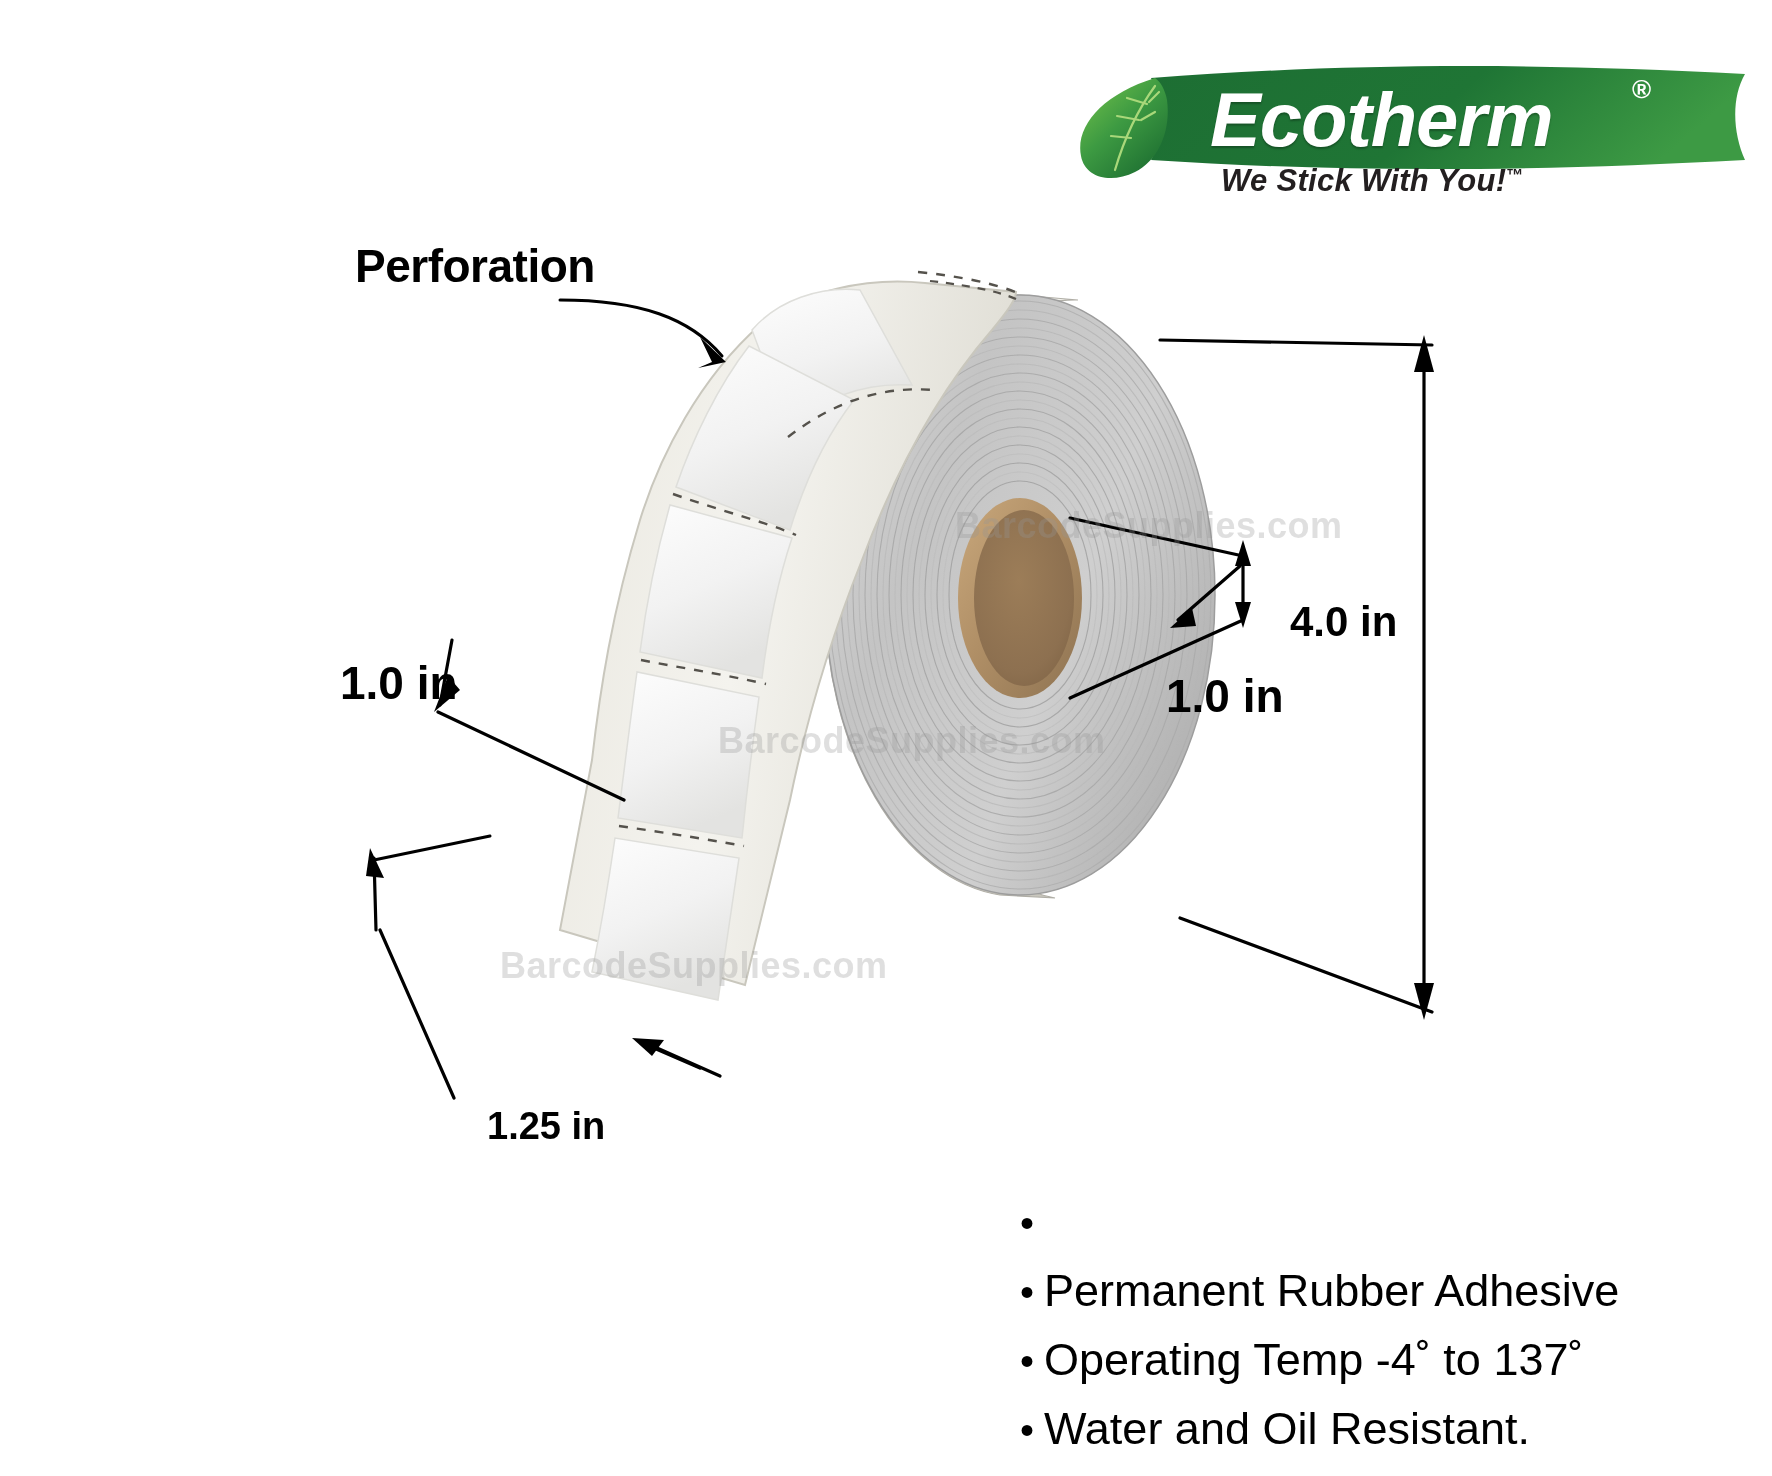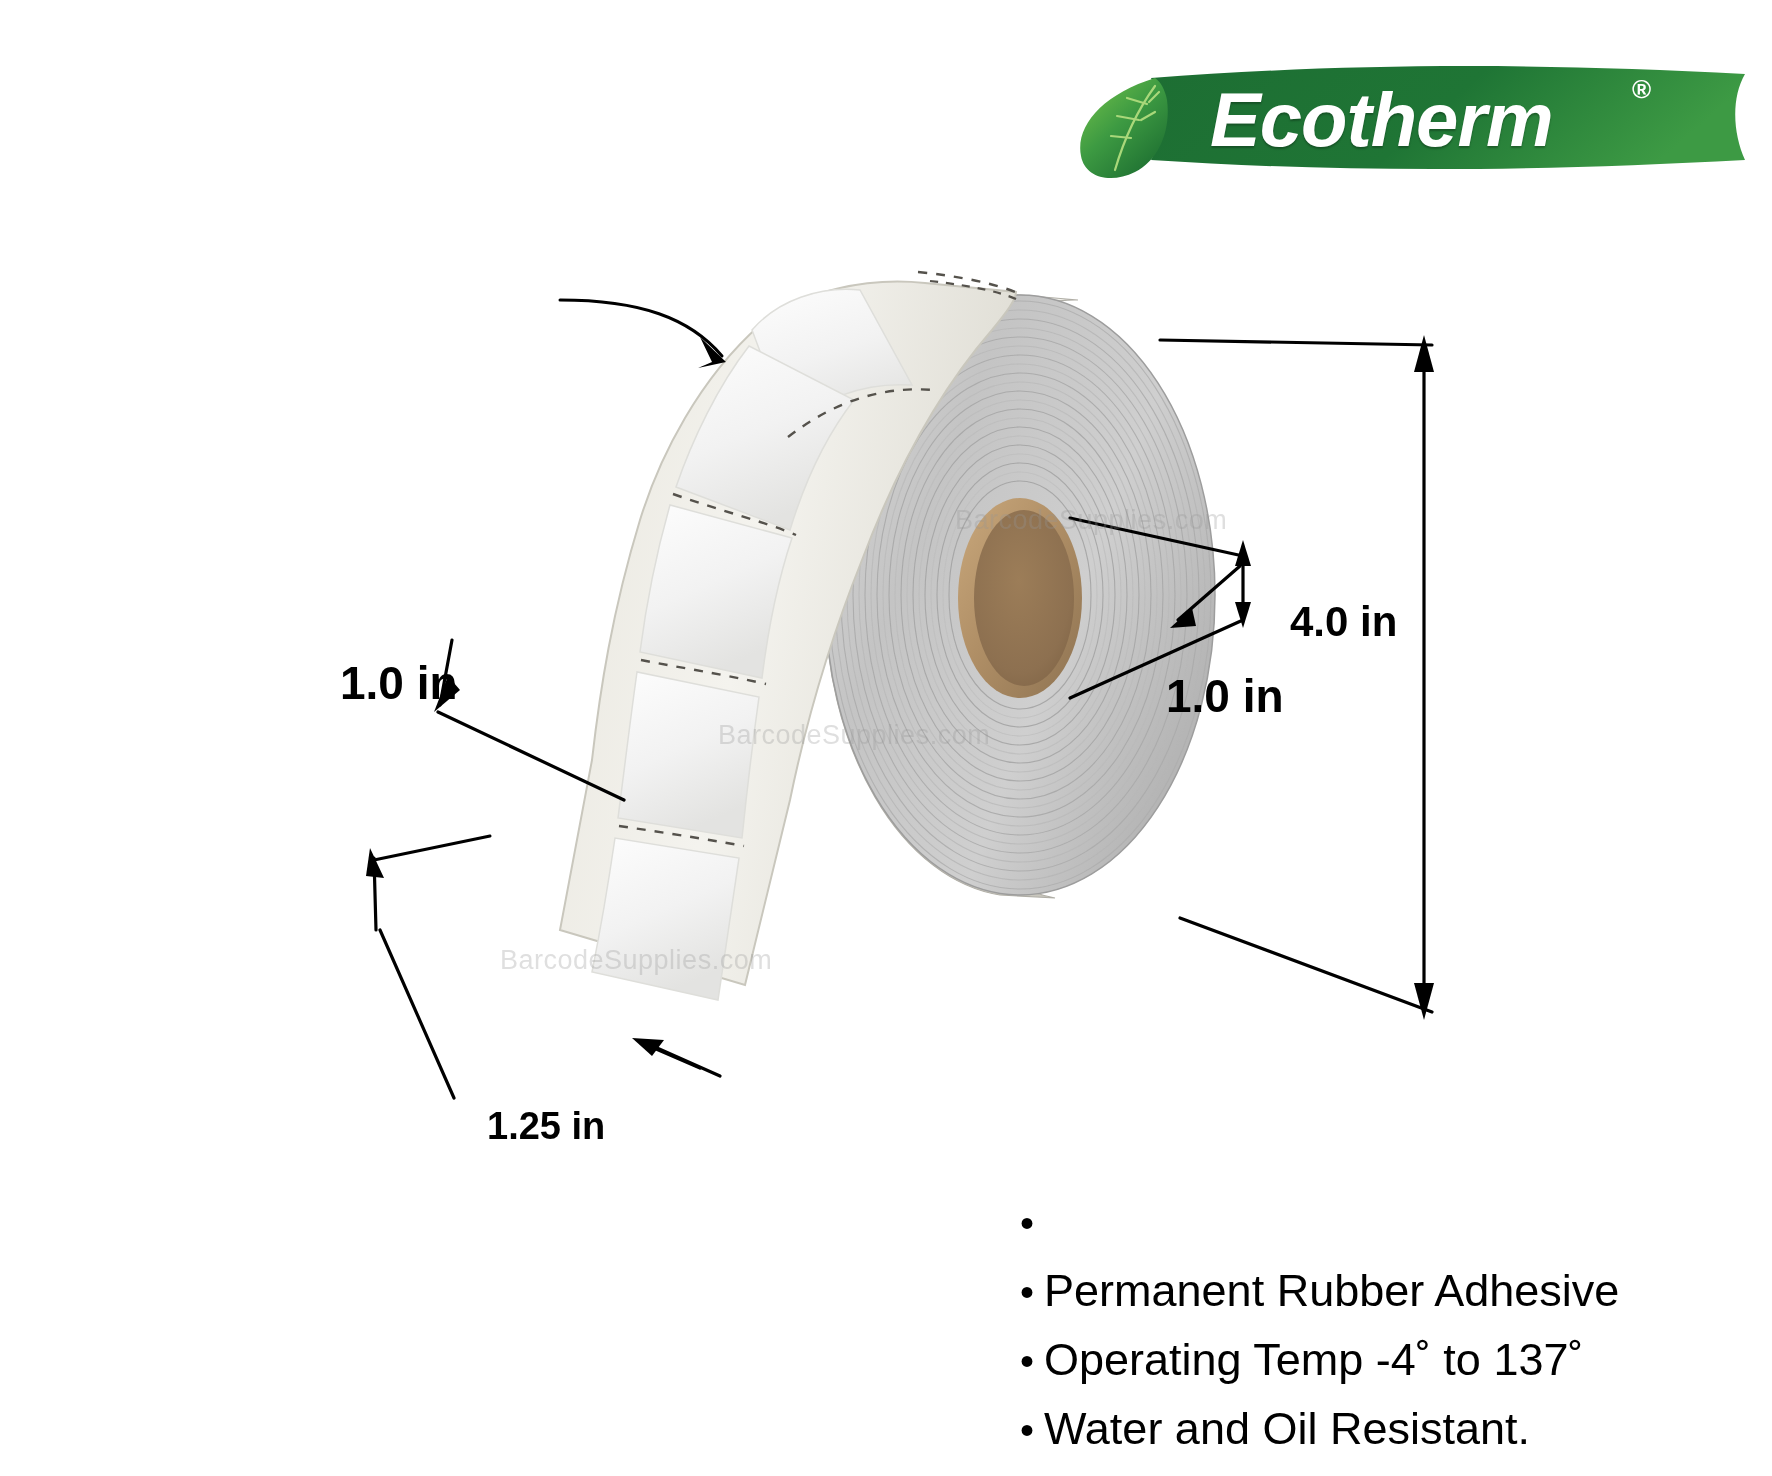--- a/index.html
+++ b/index.html
@@ -139,22 +139,22 @@
   }
   .feature-bullet {
     font-size: 40px;
     margin-right: 10px;
     line-height: 67px;
   }
 
   
   .watermark {
     position: absolute;
-    font-size: 27px;
-    font-weight: normal;
+    font-size: 36px;
+    font-weight: bold;
     color: rgba(150,150,150,0.30);
     white-space: nowrap;
     letter-spacing: 0.5px;
     pointer-events: none;
   }
   #watermark-1 { left: 955px; top: 505px; }
   #watermark-2 { left: 718px; top: 720px; }
   #watermark-3 { left: 500px; top: 945px; }
 </style>
 </head>
@@ -353,22 +353,24 @@
         <path d="M 100 26 C 84 48, 70 76, 60 110"></path>
         <path d="M 92 44 L 72 38"></path>
         <path d="M 84 60 L 62 56"></path>
         <path d="M 76 78 L 56 76"></path>
         <path d="M 94 42 L 104 32"></path>
         <path d="M 86 60 L 100 52"></path>
       </g>
     </svg>
     <div id="logo-wordmark">Ecotherm</div>
     <div id="logo-reg">®</div>
+    <div id="logo-tagline"><span>We Stick With You!</span><span class="tm">™</span></div>
   </div>
 
+  <div class="dim-label" id="label-perforation">Perforation</div>
   <div class="dim-label" id="label-width-1in">1.0 in</div>
   <div class="dim-label" id="label-length-125in">1.25 in</div>
   <div class="dim-label" id="label-core-1in">1.0 in</div>
   <div class="dim-label" id="label-outer-4in">4.0 in</div>
 
   <div id="feature-list">
     <div class="feature-item">
       <span class="feature-bullet">•</span>
     </div>
     <div class="feature-item">

